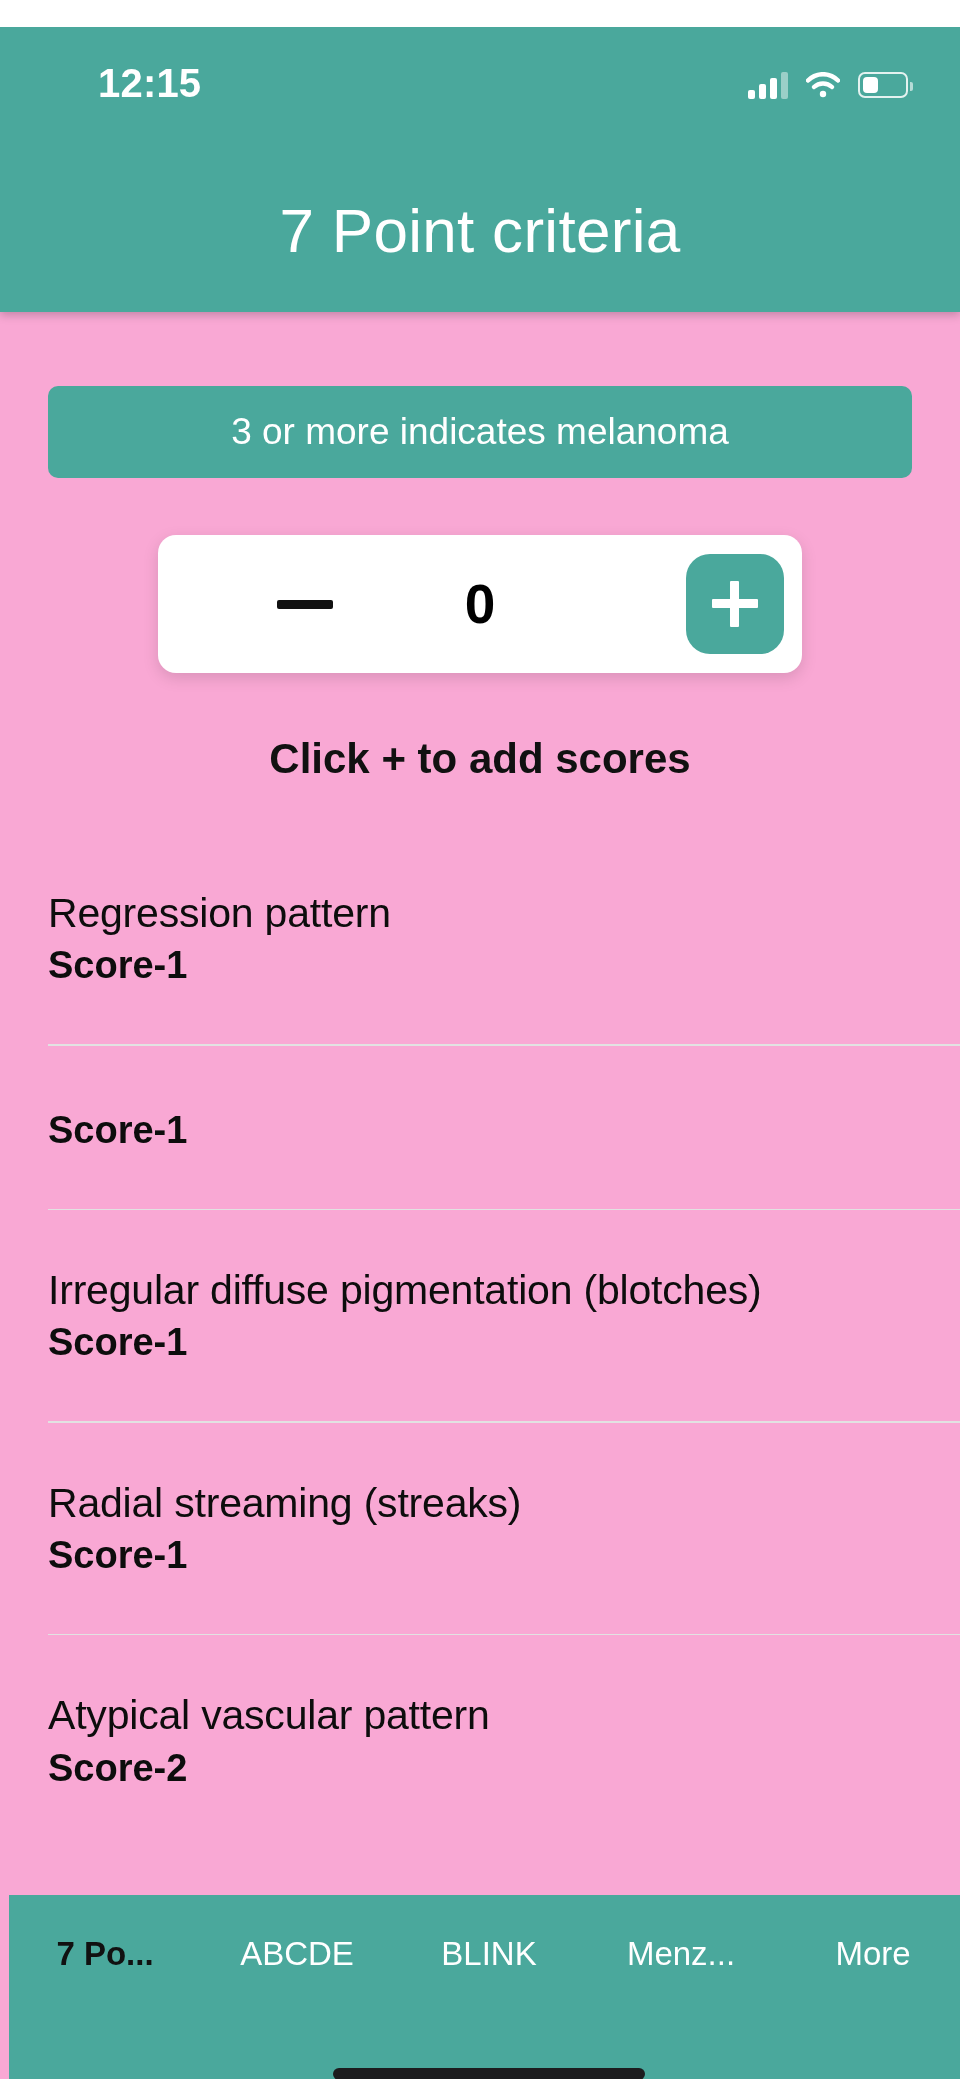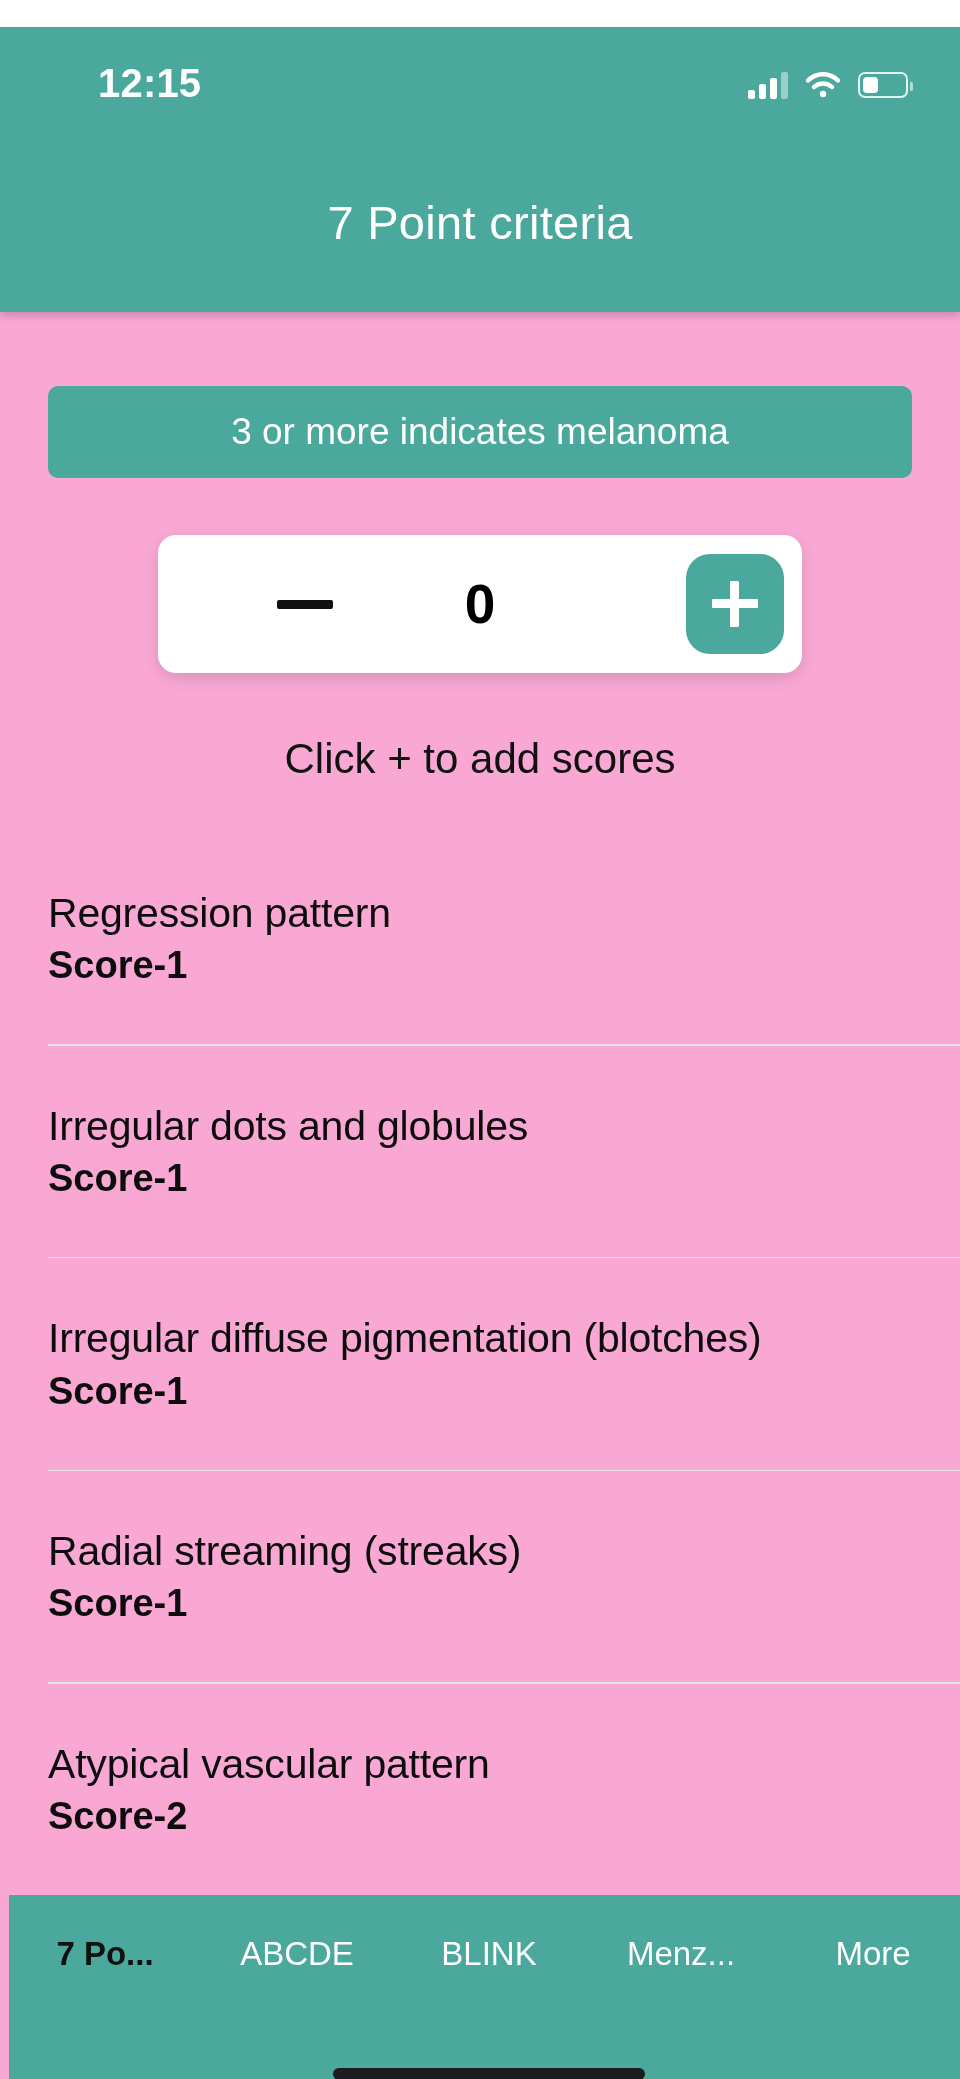--- a/index.html
+++ b/index.html
@@ -55,21 +55,21 @@
     background:rgba(255,255,255,0.6);
   }
   .battery span {
     position:absolute; left:2.5px; top:2.5px;
     width:15px; height:16px; border-radius:4px; background:#ffffff;
   }
 
   .page-title {
     position:absolute; left:0; top:168px; width:960px;
     text-align:center;
-    font-size:47px; font-weight:400; color:#ffffff;
+    font-size:62px; font-weight:400; color:#ffffff;
     letter-spacing:0.3px;
   }
 
   
   .banner {
     position:absolute; left:48px; top:359px;
     width:864px; height:92px;
     background:#4aa89c; border-radius:10px;
     display:flex; align-items:center; justify-content:center;
     color:#ffffff; font-size:37px; font-weight:400;
@@ -109,21 +109,21 @@
   }
   .plus-btn i::before, .plus-btn i::after {
     content:""; position:absolute; background:#ffffff; border-radius:1px;
   }
   .plus-btn i::before { left:0; top:18px; width:46px; height:9px; }
   .plus-btn i::after  { top:0; left:18px; height:46px; width:9px; }
 
   .hint {
     position:absolute; left:0; top:708px; width:960px;
     text-align:center;
-    font-size:42px; font-weight:normal; color:#111111;
+    font-size:42px; font-weight:bold; color:#111111;
   }
 
   
   .list {
     position:absolute; left:0; top:862px; width:960px;
   }
   .row { position:relative; padding:0 48px; }
   .row-title {
     font-size:41px; font-weight:normal; color:#0d0d0d;
     line-height:1.18; letter-spacing:-0.2px;
@@ -209,21 +209,20 @@
 
   <div class="list" id="criteria-list">
       <div class="row">
         <div class="row-title">Regression pattern</div>
         <div class="row-score">Score-1</div>
       </div>
       <div class="row-spacer"></div>
       <div class="divider"></div>
       <div class="row-top"></div>
       <div class="row">
-        <div class="row-title">Irregular dots and globules</div>
         <div class="row-score">Score-1</div>
       </div>
       <div class="row-spacer"></div>
       <div class="divider"></div>
       <div class="row-top"></div>
       <div class="row">
         <div class="row-title">Irregular diffuse pigmentation (blotches)</div>
         <div class="row-score">Score-1</div>
       </div>
       <div class="row-spacer"></div>

